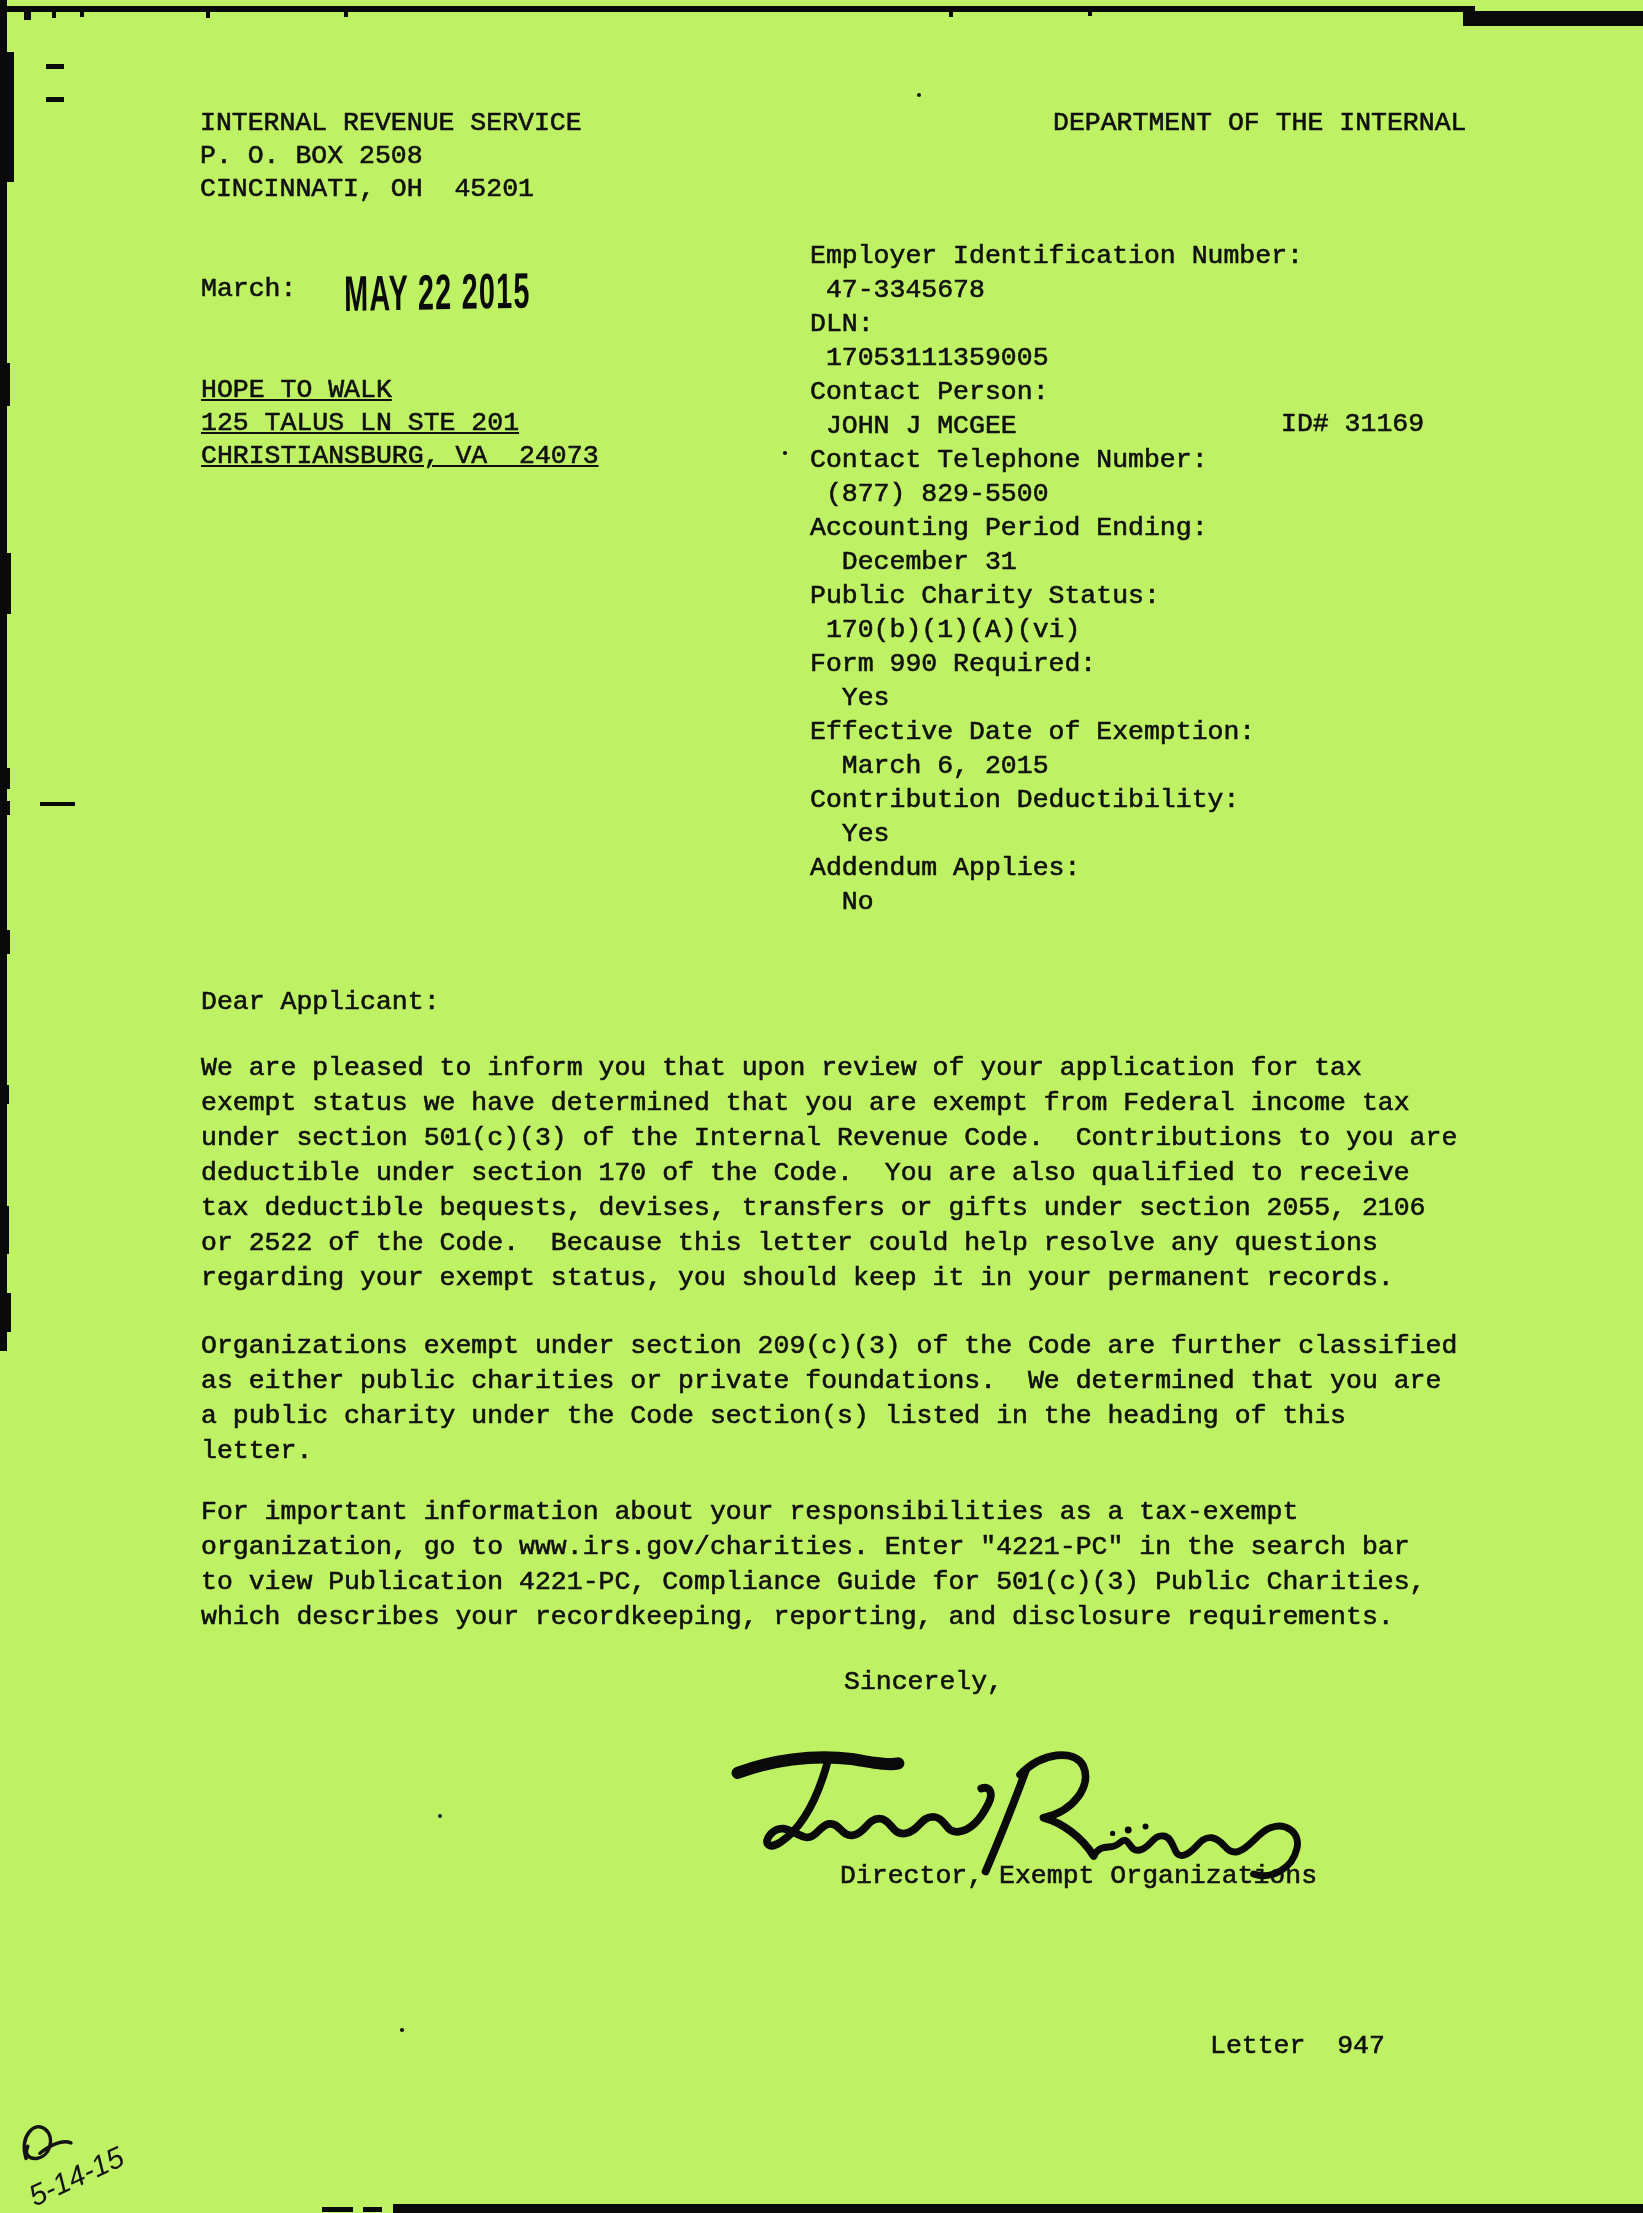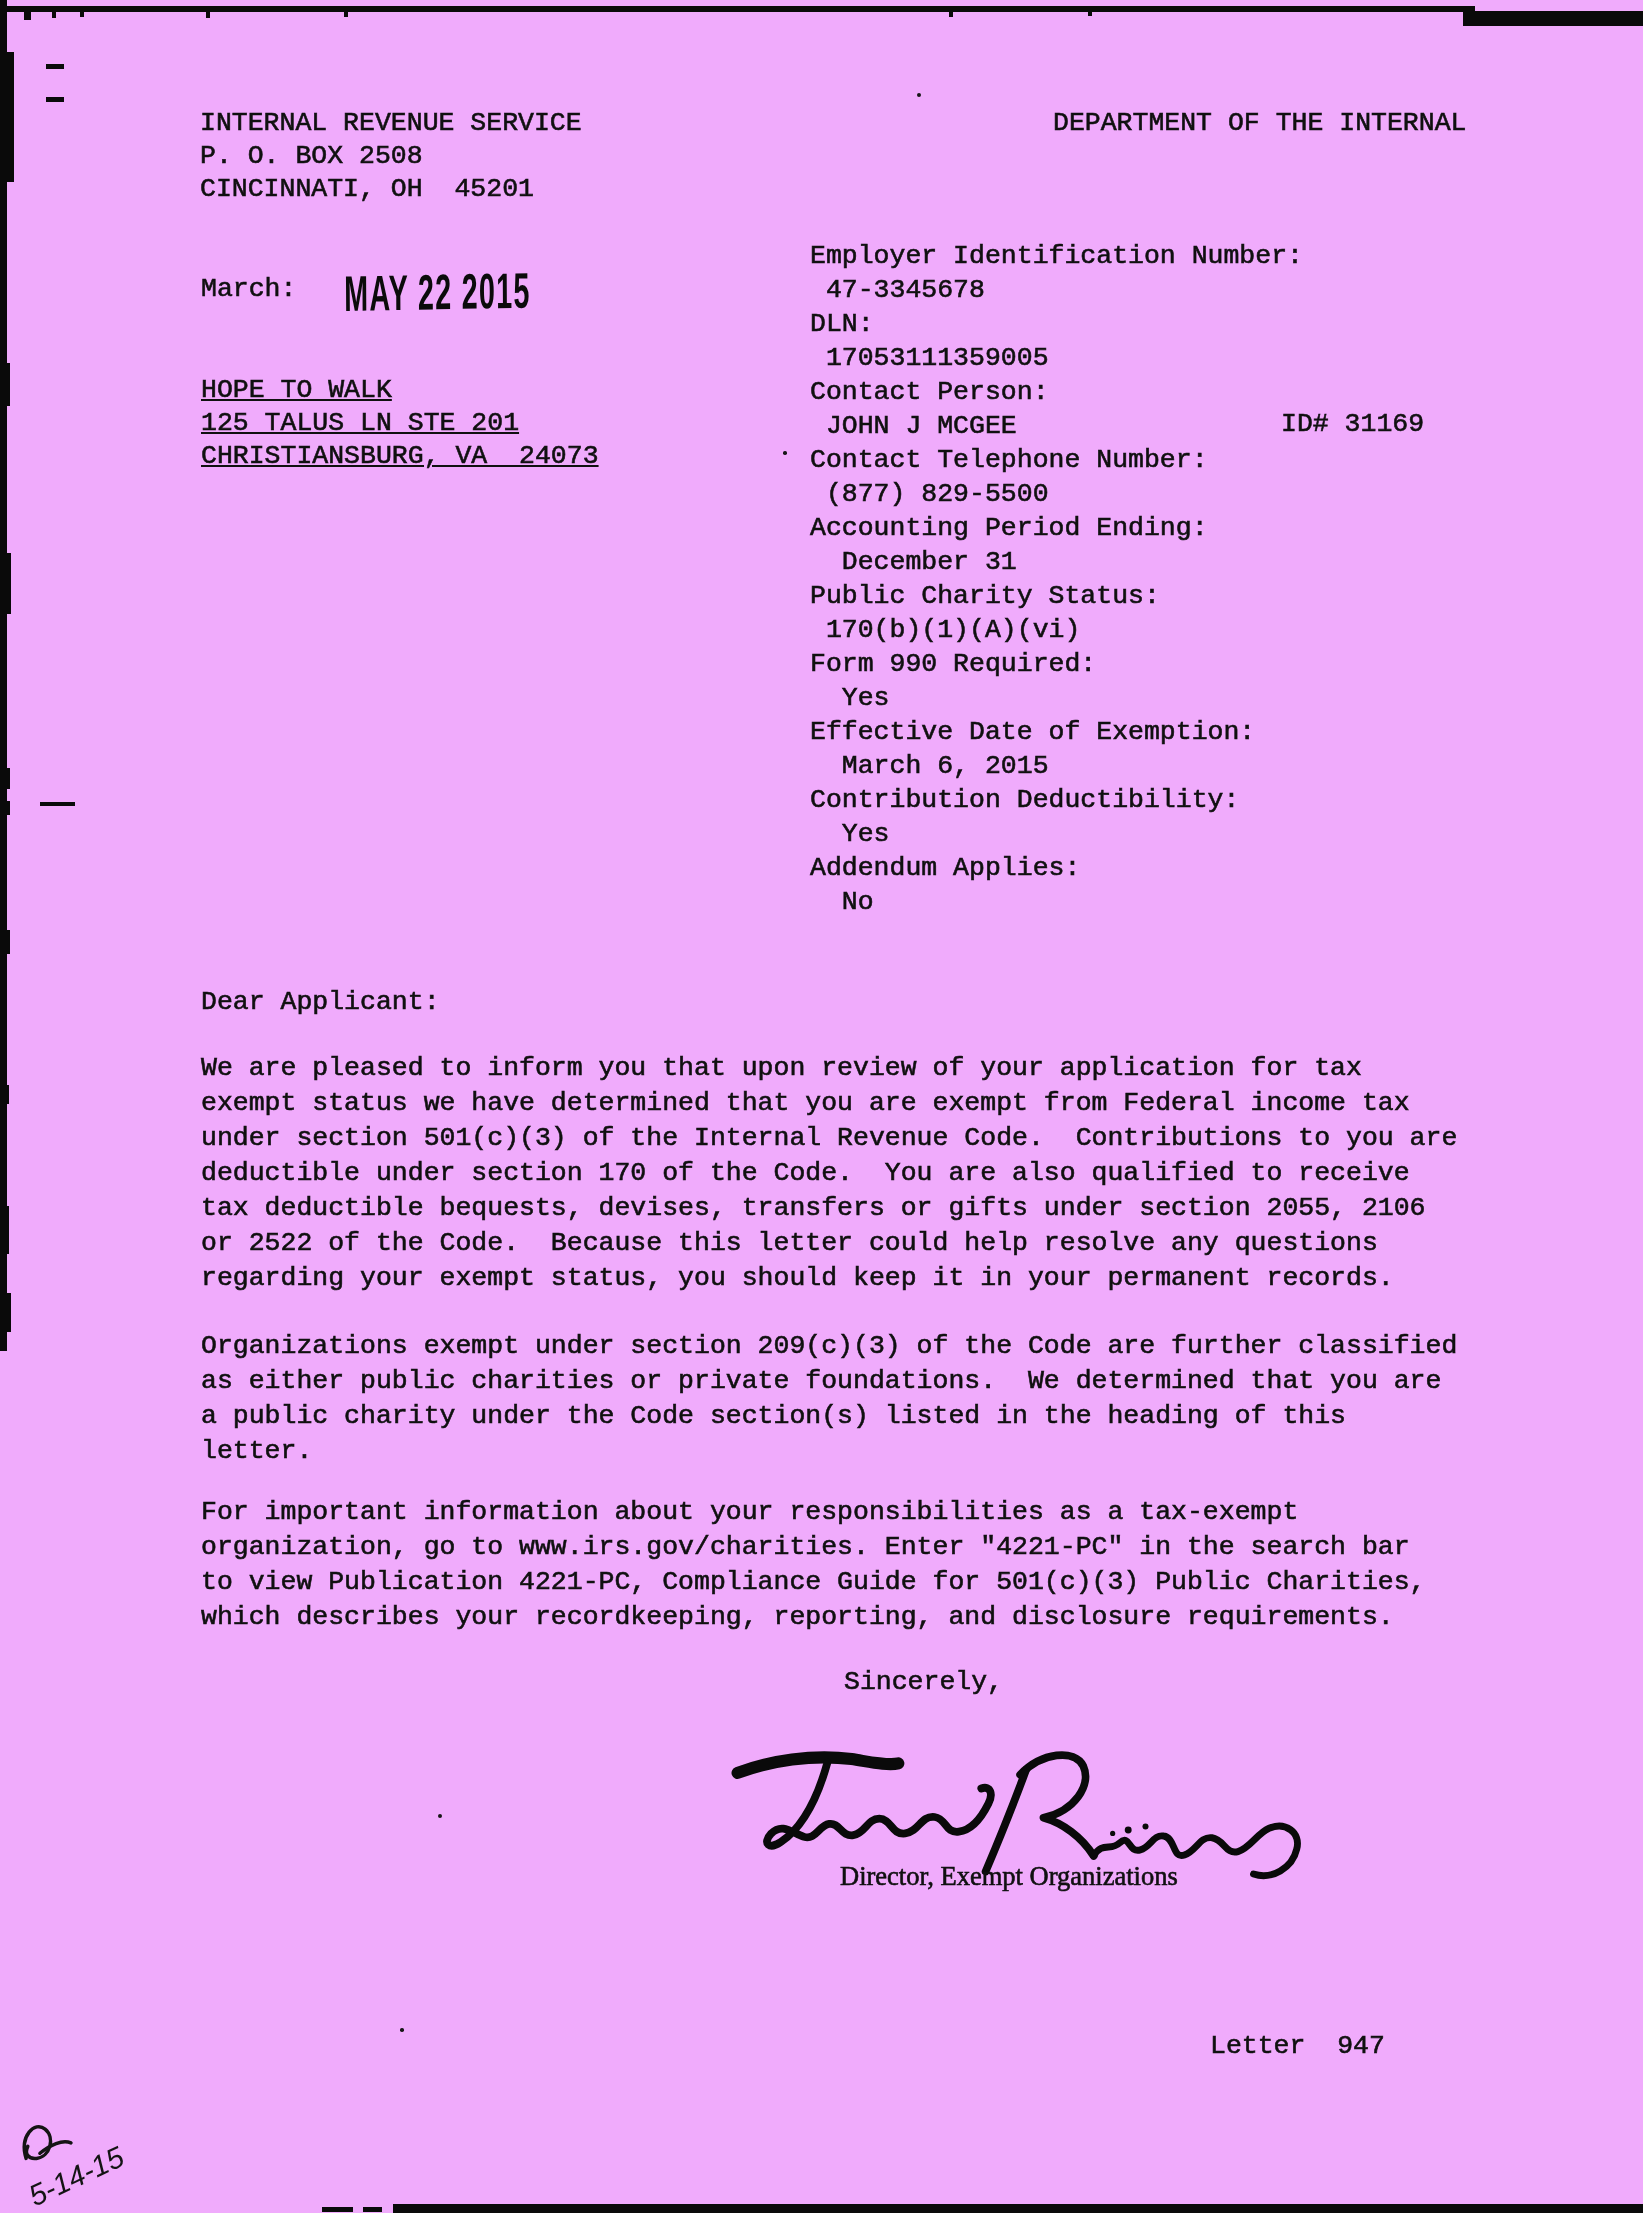--- a/index.html
+++ b/index.html
@@ -1,19 +1,19 @@
 <!DOCTYPE html>
 <html style="font-size:14px"><head>
 <meta charset="utf-8">
 <style>
   html,body{margin:0;padding:0;background:#e8e8e8;}
   .page{
     position:relative;
     width:1644px;height:2214px;
-    background:#f0abfc;
+    background:#bef264;
     overflow:hidden;
     font-family:"Liberation Mono","DejaVu Sans Mono",monospace;
     color:#101010;
   }
   .mono{
     position:absolute;
     white-space:pre;
     font-size:26.5px;
     -webkit-text-stroke:0.6px currentColor;
     letter-spacing:0;
@@ -140,21 +140,21 @@
       <path stroke-width="9" d="M122,26 C112,62 95,100 68,118 C55,127 46,120 57,108 C70,95 82,108 95,112 C108,116 112,99 124,97 C136,95 138,112 152,110 C166,108 168,91 182,91 C196,91 196,110 212,108 C228,106 230,87 246,89 C260,91 258,108 274,106 C290,104 301,88 308,74 C314,63 311,52 300,56"></path>
       <path stroke-width="9" d="M345,40 C370,14 408,10 418,30 C428,52 408,82 372,90 C394,96 416,112 430,134"></path>
       <path stroke-width="9" d="M352,34 C338,72 322,112 305,152"></path>
       <path stroke-width="8" d="M430,134 C440,117 450,129 460,119 C472,108 470,131 484,127 C496,124 499,109 511,111 C525,113 521,138 535,133 C549,128 553,111 567,113 C581,115 583,133 597,129 C611,125 619,108 633,102 C652,94 670,107 665,126 C660,148 636,162 615,155"></path>
       <circle cx="470" cy="104" r="4" fill="#0a0a0a" stroke="none"></circle>
       <circle cx="490" cy="100" r="3.5" fill="#0a0a0a" stroke="none"></circle>
       <circle cx="452" cy="108" r="3" fill="#0a0a0a" stroke="none"></circle>
     </g>
   </svg>
 
-  <div class="mono lh41" style="left:840px;top:1859px;font-family:Liberation Serif, serif;">Director, Exempt Organizations</div>
+  <div class="mono lh41" style="left:840px;top:1859px;">Director, Exempt Organizations</div>
 
   <div class="mono lh41" style="left:1210px;top:2029px;">Letter  947</div>
 
   <svg style="left:14px;top:2115px;" width="177" height="99" viewBox="0 0 205 114">
     <g fill="none" stroke="#141414" stroke-width="4" stroke-linecap="round">
       <path d="M14,50 C6,24 24,6 36,16 C48,26 42,48 26,50 C16,51 12,44 16,36"></path>
       <path d="M30,44 C42,34 56,28 66,32"></path>
     </g>
     <g transform="translate(24,106) rotate(-25)">
       <text class="scribble-text">5-14-15</text>

